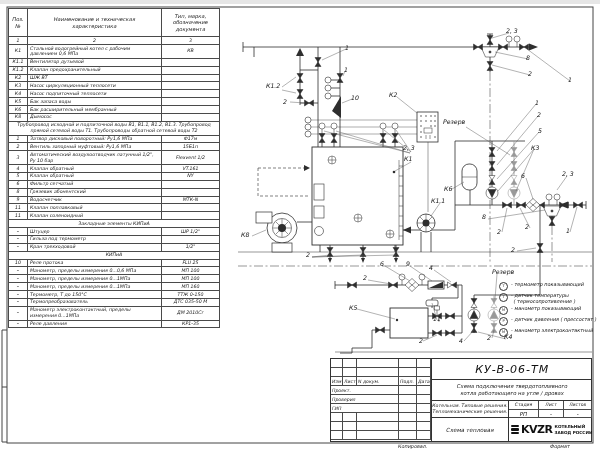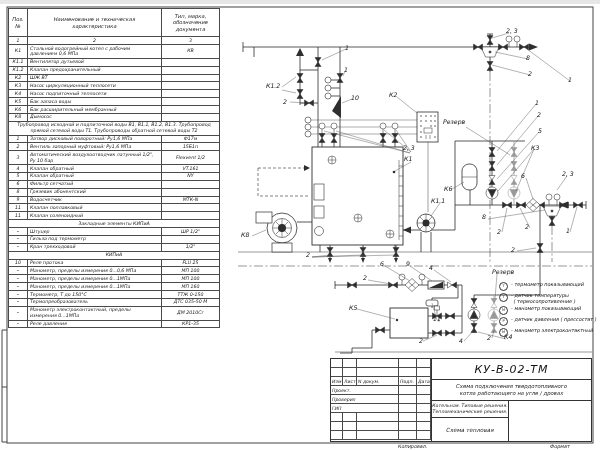--- a/index.html
+++ b/index.html
@@ -694,28 +694,50 @@
         <div></div>
         <div></div>
         <div></div>
         <div></div>
         <div></div>
         <div></div>
         <div></div>
         <div></div>
       </div>
     <div class="tbr">
-      <div class="doc">КУ-В-02-ТМ</div>
+      <div class="doc">КУ-В-06-ТМ</div>
       <div class="desc">Схема подключения твердотопливного
 котла работающего на угле / дровах</div>
       <div class="brow">
         <div class="bleft">
           <div class="kotel">Котельная. Типовые решения.
 Тепломеханические решения.</div>
           <div class="shema">Схема тепловая</div>
         </div>
+        <div class="bright">
+          <div class="stgrid">
+            <div>Стадия</div>
+            <div>Лист</div>
+            <div>Листов</div>
+            <div class="val">РП</div>
+            <div class="val">-</div>
+            <div class="val">-</div>
+          </div>
+          <div class="logo">
+            <span class="logo-icon">
+                <i></i>
+                <i></i>
+                <i></i>
+              </span>
+            <span class="logo-word">KVZR</span>
+            <span class="logo-co">
+              <span>КОТЕЛЬНЫЙ</span>
+              <span>ЗАВОД РОССИИ</span>
+            </span>
+          </div>
+        </div>
       </div>
     </div>
   </div>
 
   <div class="foot" style="left:398px;top:443px;">Копировал.</div>
   <div class="foot" style="left:550px;top:443px;">Формат</div>
 </div>
 
 </body></html>

